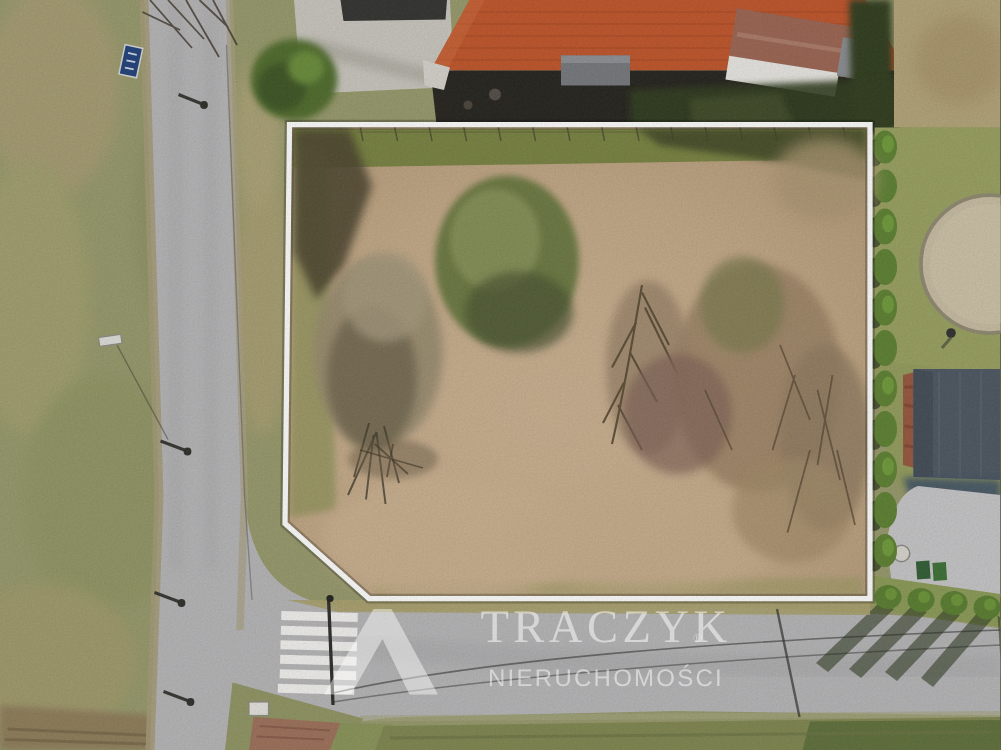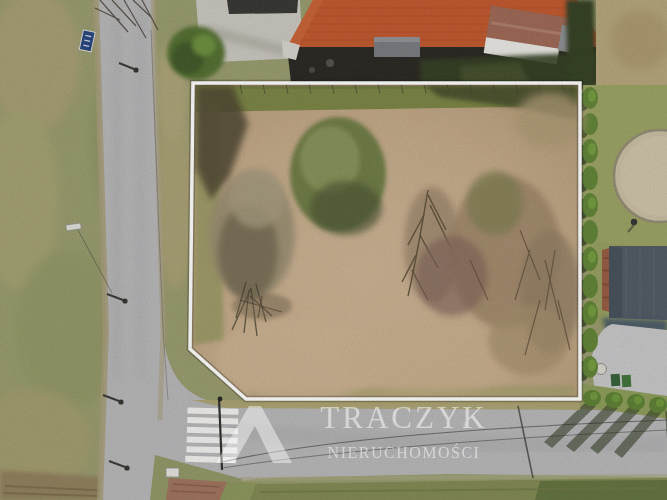--- a/index.html
+++ b/index.html
@@ -22,21 +22,21 @@
   }
   .wm-reg{
     position:absolute;left:446px;top:421px;font-size:8px;
     color:rgba(255,255,255,0.45);
   }
   .wm-sub{
     position:absolute;left:283px;top:444px;width:210px;
     text-align:center;font-size:16px;letter-spacing:1.5px;
     color:rgba(255,255,255,0.50);
     text-transform:uppercase;
-    font-family:Liberation Serif, serif;
+    font-family:Liberation Sans, sans-serif;
   }
 </style>
 </head>
 <body>
 
 <div class="scene">
 <svg width="667" height="500" viewBox="0 0 667 500">
   <defs>
     <filter id="b2" x="-40%" y="-40%" width="180%" height="180%">
           <feGaussianBlur stdDeviation="2"></feGaussianBlur>

